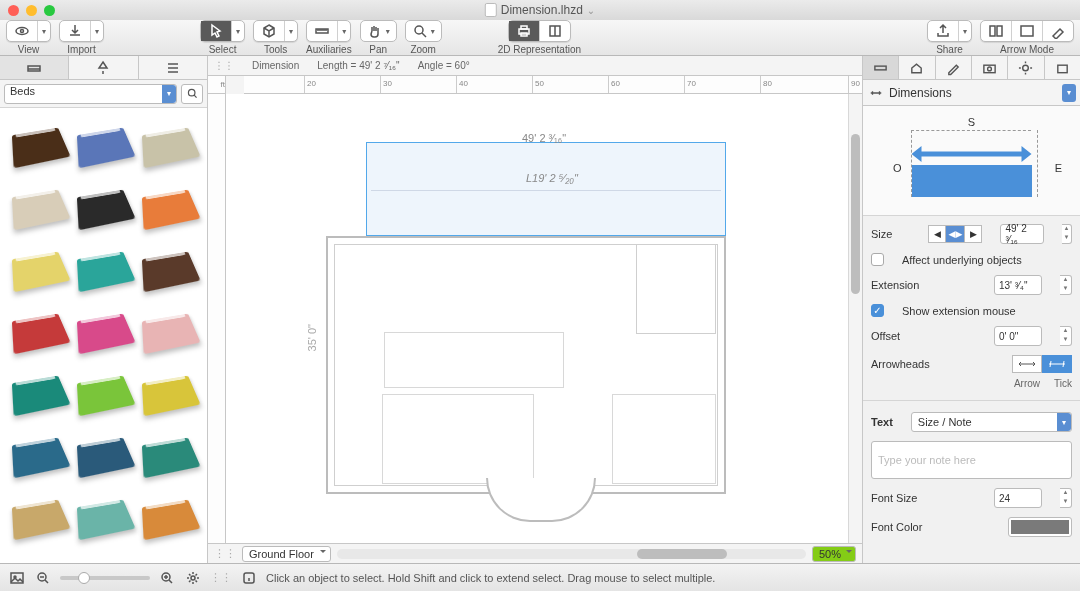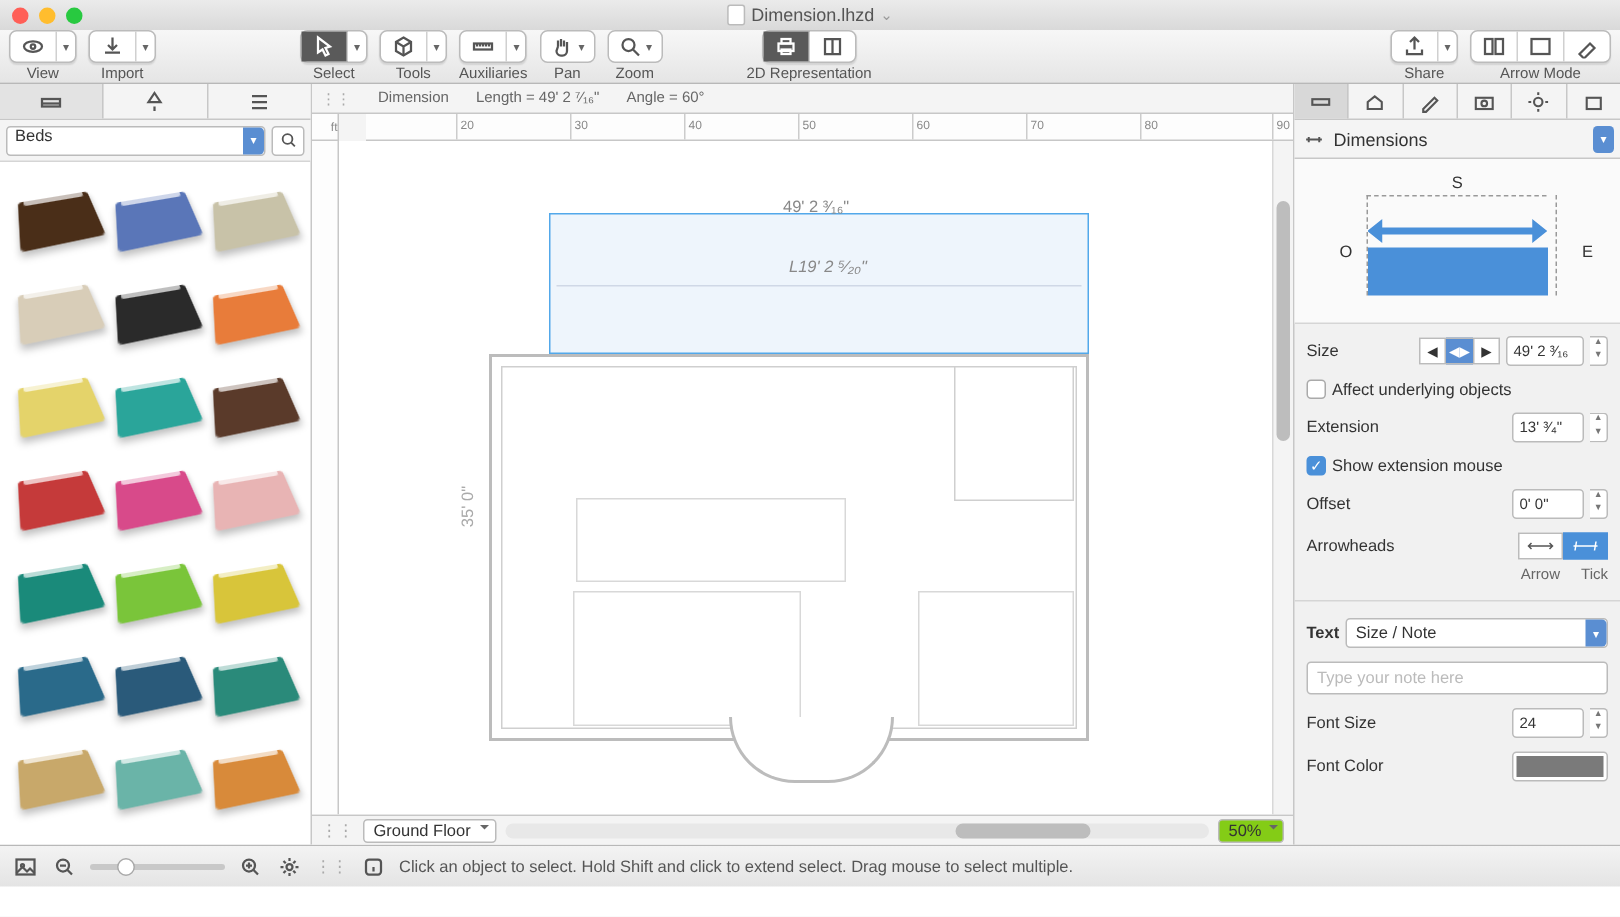--- a/index.html
+++ b/index.html
@@ -86,38 +86,38 @@
 .r-head .dd-blue{position:absolute;right:4px;width:14px;height:18px;background:#5a8ed2;border-radius:3px;display:flex;align-items:center;justify-content:center;color:#fff;font-size:8px}
 .r-diagram{height:110px;display:flex;align-items:center;justify-content:center;position:relative;border-bottom:1px solid #d5d5d5;background:#fafafa}
 .shape-body{width:120px;height:32px;background:#4a90d9;position:absolute;bottom:18px}
 .shape-arrow{width:120px;height:16px;background:#4a90d9;position:absolute;top:40px;clip-path:polygon(0 50%,10px 0,10px 35%,calc(100% - 10px) 35%,calc(100% - 10px) 0,100% 50%,calc(100% - 10px) 100%,calc(100% - 10px) 65%,10px 65%,10px 100%)}
 .dia-s{position:absolute;top:10px;font-size:11px}
 .dia-o{position:absolute;left:30px;top:56px;font-size:11px}
 .dia-e{position:absolute;right:18px;top:56px;font-size:11px}
 .dash-line{position:absolute;border-top:1px dashed #999}
 
 .prop-body{padding:8px 8px;display:flex;flex-direction:column;gap:9px;font-size:11px}
-.prop-row{display:flex;align-items:center;gap:4px}
+.prop-row{display:flex;align-items:center;gap:18px}
 .prop-row label{flex:0 0 auto}
 .prop-row .grow{flex:1}
 .mini-input{border:1px solid #bbb;background:#fff;border-radius:3px;height:20px;padding:0 4px;font-size:10px;display:flex;align-items:center}
 .step{width:12px;height:20px;border:1px solid #bbb;border-left:none;border-radius:0 3px 3px 0;background:#fff;display:flex;flex-direction:column}
 .step span{flex:1;font-size:6px;text-align:center;color:#777;line-height:1}
 .seg3{display:flex}
 .seg3 .s{width:18px;height:18px;border:1px solid #bbb;display:flex;align-items:center;justify-content:center;background:#fff;font-size:9px}
 .seg3 .s.mid{border-left:none;border-right:none;background:#5a8ed2;color:#fff}
 .chk{width:13px;height:13px;border:1px solid #aaa;border-radius:3px;display:inline-flex;align-items:center;justify-content:center;background:#fff}
 .chk.on{background:#4a90d9;border-color:#4a90d9;color:#fff;font-size:10px}
 .arrowpick{display:flex}
 .arrowpick .ap{width:30px;height:18px;border:1px solid #bbb;display:flex;align-items:center;justify-content:center;background:#fff}
 .arrowpick .ap.on{background:#4a90d9;border-color:#4a90d9}
 .hr{height:1px;background:#d5d5d5;margin:2px -8px}
 .text-dd{border:1px solid #bbb;background:#fff;border-radius:3px;height:20px;flex:1;display:flex;align-items:center;padding:0 6px;position:relative;font-size:11px}
 .text-dd .bl{position:absolute;right:0;top:0;width:14px;height:100%;background:#5a8ed2;border-radius:0 3px 3px 0;display:flex;align-items:center;justify-content:center;color:#fff;font-size:8px}
-.note-i{border:1px solid #bbb;background:#fff;border-radius:3px;height:22px;padding:0 6px;font-size:11px;color:#bbb;display:flex;align-items:center}
+.note-i{border:1px solid #bbb;background:#fff;border-radius:3px;height:38px;padding:0 6px;font-size:11px;color:#bbb;display:flex;align-items:center}
 .swatch{border:1px solid #bbb;background:#fff;border-radius:3px;height:20px;width:64px;padding:2px}
 .swatch .inner{width:100%;height:100%;background:#7a7a7a}
 
 
 .statusbar{height:28px;background:linear-gradient(#f3f3f3,#e4e4e4);border-top:1px solid #b8b8b8;display:flex;align-items:center;padding:0 8px;gap:8px;font-size:11px;color:#555}
 .sb-ico{width:18px;height:18px;display:flex;align-items:center;justify-content:center;color:#777}
 .slider{width:90px;height:4px;background:#c8c8c8;border-radius:2px;position:relative}
 .slider .knob{position:absolute;left:18px;top:-4px;width:12px;height:12px;background:#fff;border:1px solid #aaa;border-radius:50%}
 
 

